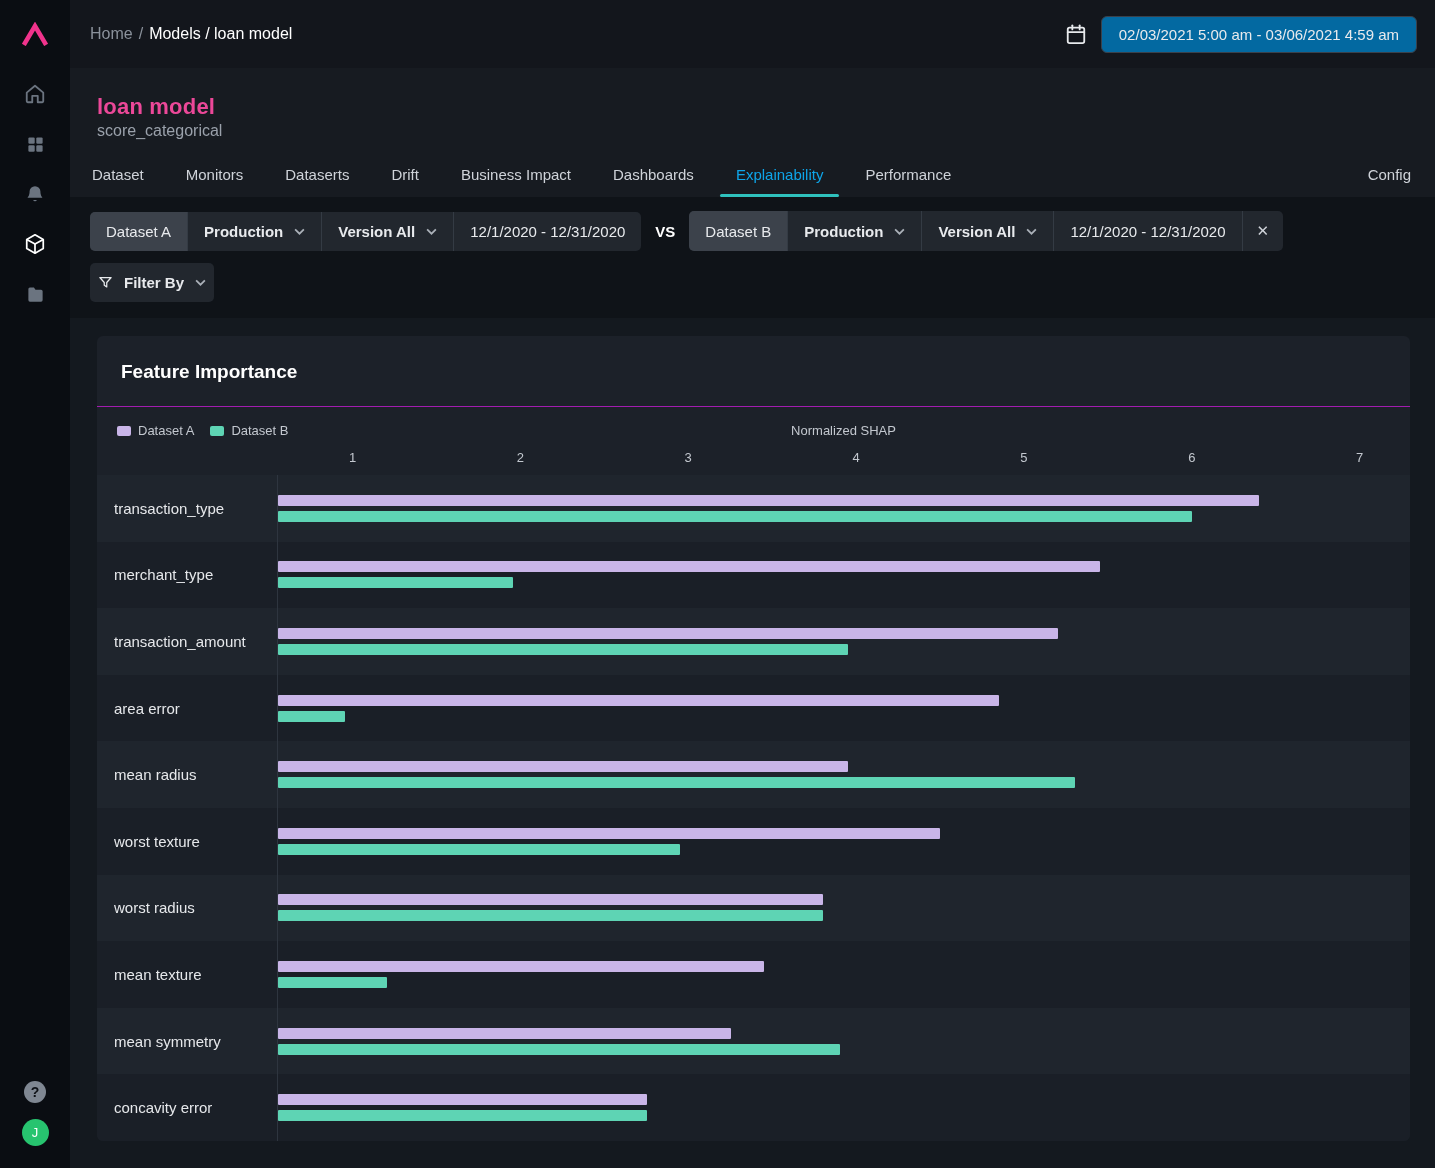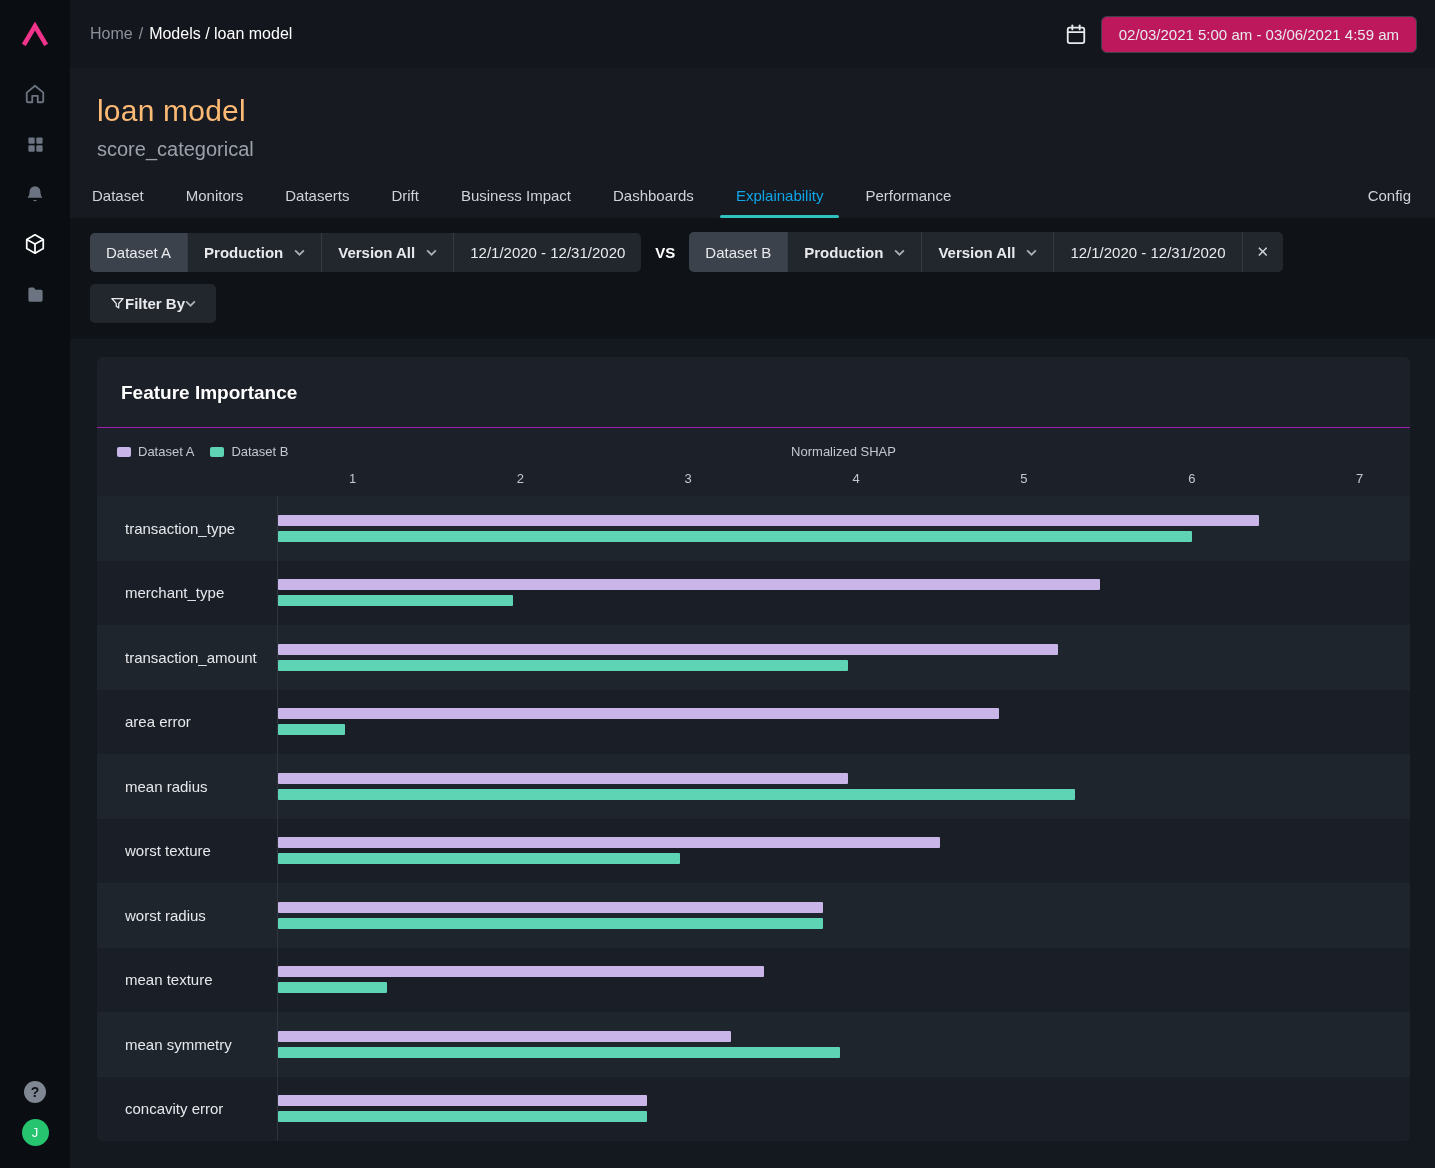--- a/index.html
+++ b/index.html
@@ -23,26 +23,26 @@
   .main{flex:1;display:flex;flex-direction:column;min-width:0}
 
   .topbar{height:68px;background:#13161c;display:flex;align-items:center;justify-content:space-between;
     padding:0 18px 0 20px;flex-shrink:0}
   .breadcrumb{font-size:16px}
   .crumb-muted{color:#8a919b;cursor:pointer}
   .crumb-sep{color:#8a919b;margin:0 6px}
   .crumb-current{color:#ffffff}
   .topbar-right{display:flex;align-items:center}
   .cal-icon{color:#e8eaed;margin-right:14px;display:flex;cursor:pointer}
-  .date-range{background:#be185d;border:1px solid #3a414b;border-radius:6px;color:#e8eaed;font-size:15px;
+  .date-range{background:#0369a1;border:1px solid #3a414b;border-radius:6px;color:#e8eaed;font-size:15px;
     padding:9px 17px;font-family:inherit;cursor:pointer;white-space:nowrap}
 
   .model-header{background:#171b21;padding:26px 24px 0 27px;flex-shrink:0}
-  .page-title{font-size:30px;font-weight:400;color:#fdba74;letter-spacing:.2px}
-  .subtitle{margin-top:10px;font-size:20px;color:#9aa1ab}
+  .page-title{font-size:22px;font-weight:700;color:#ec4899;letter-spacing:.2px}
+  .subtitle{margin-top:2px;font-size:16px;color:#9aa1ab}
   .tabs-row{display:flex;align-items:flex-end;justify-content:space-between;margin-top:26px;margin-left:-7px}
   .tabs{display:flex;gap:38px}
   .tab{font-size:15px;color:#cfd3d9;padding:0 2px 14px;cursor:pointer;position:relative;white-space:nowrap}
   .tab.active{color:#0ea5e9;font-weight:400}
   .tab.active::after{content:"";position:absolute;left:-14px;right:-14px;bottom:0;height:3px;
     background:var(--accent,#2fc1bd);border-radius:2px}
   .config{font-size:15px;color:#cfd3d9;padding-bottom:14px;cursor:pointer}
 
   
   .filter-strip{background:#0f1318;padding:14px 24px 16px 20px;flex-shrink:0}
@@ -50,22 +50,22 @@
   .segmented{display:flex;background:#22272e;border-radius:5px;overflow:hidden}
   .seg{padding:11px 16px;font-size:15px;color:#e8eaed;display:flex;align-items:center;gap:9px;
     border-right:1px solid #343b44;cursor:pointer;white-space:nowrap}
   .seg:last-child{border-right:none}
   .seg-dataset{background:#3c424b}
   .seg-bold{font-weight:700}
   .seg .chev{color:#aab0b8;display:flex;margin-left:2px}
   .seg-close{padding:11px 14px;font-size:15px;color:#cfd3d9}
   .vs{font-weight:700;margin:0 14px;font-size:15px;color:#fff}
   .filter-row2{margin-top:12px}
-  .filter-by{display:inline-flex;align-items:center;background:#22272e;border:none;border-radius:5px;
-    color:#e8eaed;font-size:15px;font-weight:700;padding:11px 20px;cursor:pointer;font-family:inherit}
+  .filter-by{display:inline-flex;align-items:center;gap:11px;background:#22272e;border:none;border-radius:5px;
+    color:#e8eaed;font-size:15px;font-weight:700;padding:11px 8px;cursor:pointer;font-family:inherit}
   .filter-by .chev{color:#aab0b8;display:flex}
 
   
   .content{flex:1;background:#14191f;padding:18px 25px 27px 27px;min-height:0}
   .card{background:#1c2129;border-radius:6px;height:100%;display:flex;flex-direction:column;overflow:hidden}
   .card-header{padding:25px 24px 23px;border-bottom:1px solid #a21caf;flex-shrink:0}
   .card-title{font-size:19px;font-weight:700;color:#fff}
 
   .chart{flex:1;display:flex;flex-direction:column;min-height:0}
   .chart-meta{position:relative;height:22px;margin-top:16px;flex-shrink:0}
@@ -74,21 +74,21 @@
   .swatch{width:14px;height:10px;border-radius:2px}
   .axis-wrap{margin-left:180px;height:100%;position:relative}
   .axis-label{position:absolute;left:50%;transform:translateX(-50%);font-size:13px;color:#c3c8cf;white-space:nowrap}
   .ticks{margin-left:180px;position:relative;height:22px;margin-top:3px;flex-shrink:0}
   .tick{position:absolute;transform:translateX(-50%);font-size:13px;color:#c3c8cf;top:2px}
 
   .rows{flex:1;display:flex;flex-direction:column;margin-top:5px;min-height:0}
   .row{flex:1;display:flex;align-items:stretch;min-height:0}
   .row:nth-child(odd){background:#1f252d}
   .row:nth-child(even){background:#1a1f27}
-  .row-label{width:180px;padding-left:28px;font-size:15px;color:#e6e8eb;flex-shrink:0;
+  .row-label{width:180px;padding-left:17px;font-size:15px;color:#e6e8eb;flex-shrink:0;
     display:flex;align-items:center}
   .row-bars{flex:1;display:flex;flex-direction:column;justify-content:center;gap:5px;
     border-left:1px solid #2e353f}
   .bar{height:11px;border-radius:1px}
 </style>
 </head>
 <body>
 
 <div class="app">
 

